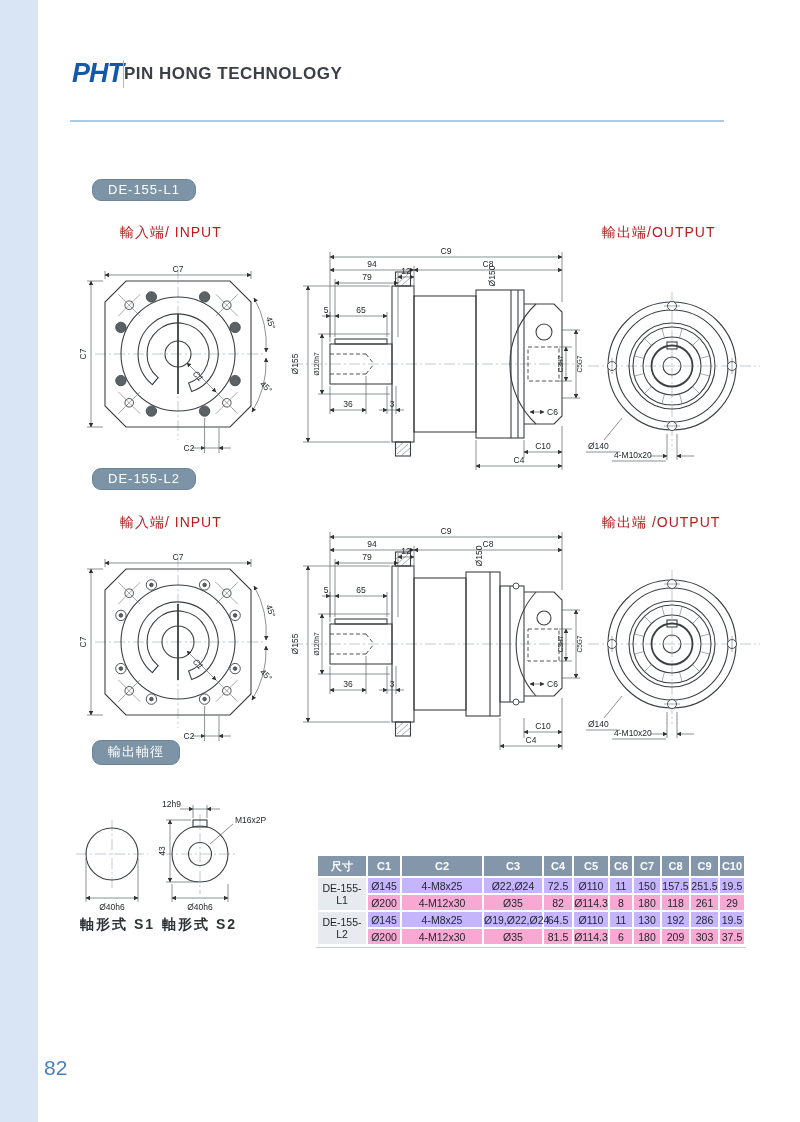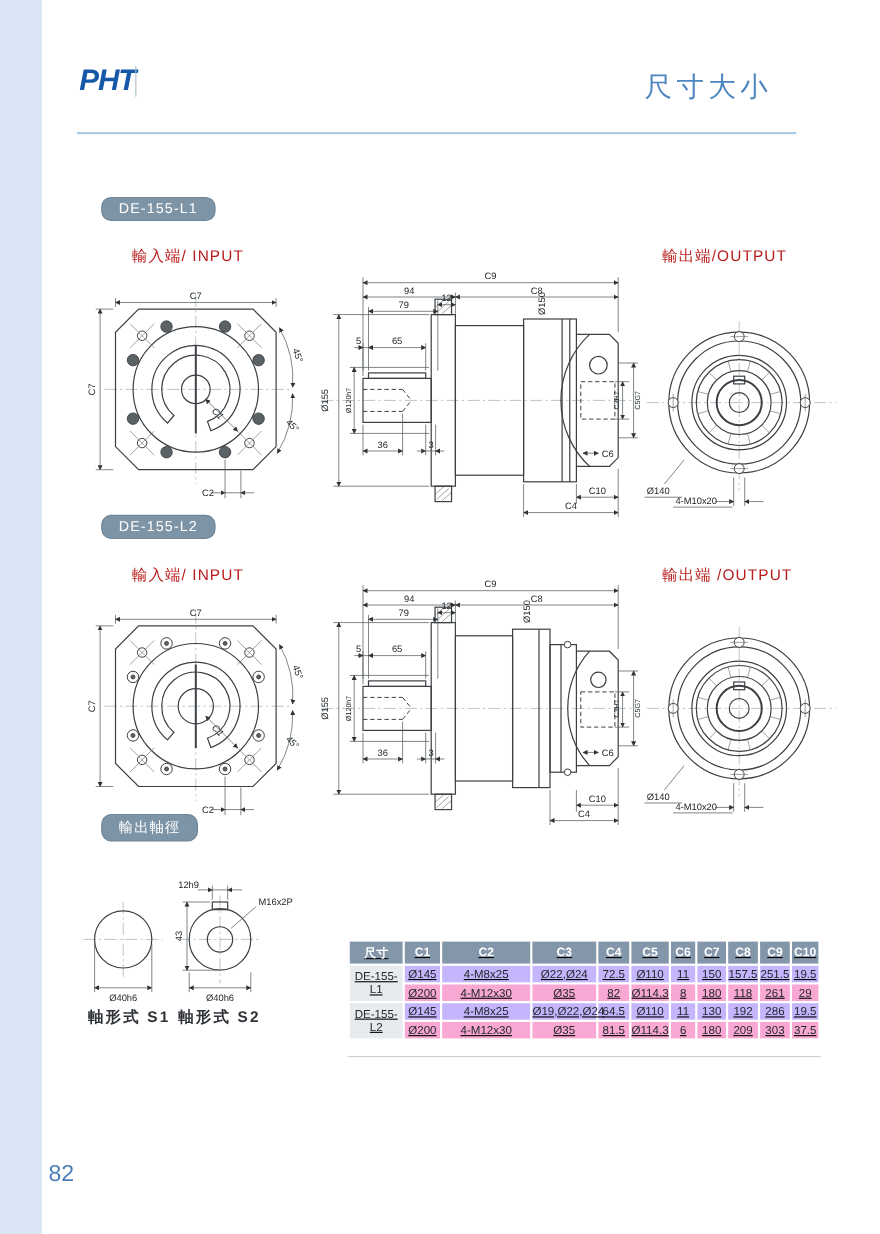--- a/index.html
+++ b/index.html
@@ -22,21 +22,21 @@
   .cl { stroke:#9aa6ae; stroke-width:.6; stroke-dasharray:11 3 2 3; fill:none; }
   .dl { stroke:#5a6166; stroke-width:.7; fill:none; }
   .dd { stroke:#3c4044; stroke-width:.9; stroke-dasharray:4 2.5; fill:none; }
   .th { stroke:#6a7278; stroke-width:.6; fill:none; }
   .hole  { fill:#5a6266; stroke:#3c4044; stroke-width:.8; }
   .holer { fill:#ffffff; stroke:#3c4044; stroke-width:.9; }
   .dt  { font-family:"Liberation Sans",sans-serif; font-size:8.5px; fill:#23282c; }
   .dts { font-family:"Liberation Sans",sans-serif; font-size:6.5px; fill:#23282c; }
   .mid { text-anchor:middle; }
   
-  .spec-table-wrap { position:absolute; left:316px; top:854px; border-bottom:1px solid #c7ced4; padding-bottom:14px;text-decoration:underline; }
+  .spec-table-wrap { position:absolute; left:316px; top:854px; border-bottom:1px solid #c7ced4; padding-bottom:1px; }
   table.spec { border-collapse:separate; border-spacing:2px; table-layout:fixed; width:406px; }
   table.spec th { background:#8496a9; color:#fff; font-size:11px; font-weight:bold; height:20px; text-align:center; }
   table.spec td { background:#c4b5fd; font-size:10.5px; color:#23282c; text-align:center; height:15px; }
   table.spec td.model { background:#e7eaee; font-size:10.5px; }
   table.spec tr.alt td { background:#f9a8d4; }
   .footnote { position:absolute; left:314px; top:939px; font-size:11px; color:#3a3f44; letter-spacing:.3px; }
   .page-number { position:absolute; left:44px; top:1056px; font-size:21px; color:#4b7fb7; }
 </style>
 </head>
 <body>
@@ -48,22 +48,22 @@
     <defs>
       <marker id="arw" viewBox="0 0 10 10" refX="9" refY="5" markerWidth="6.5" markerHeight="6.5" orient="auto-start-reverse">
         <path d="M0,0 L10,5 L0,10 Z" fill="#333"></path>
       </marker>
     </defs>
   </svg>
 
   <div class="logo-row">
     <span class="logo">PHT</span>
     <span class="logo-divider"></span>
+    <span class="company">PIN HONG TECHNOLOGY</span>
   </div>
-  <div class="page-title">尺寸大小</div>
   <div class="header-rule"></div>
 
   <div class="badge" style="left:92px; top:179px;">DE-155-L1</div>
   <div class="view-label" style="left:120px; top:224px;">輸入端/ INPUT</div>
   <div class="view-label" style="left:602px; top:224px;">輸出端/OUTPUT</div>
 
   <svg class="drawing" style="left:68px; top:252px;" width="215" height="205" viewBox="0 0 215 205">
     <line class="cl" x1="27" y1="102" x2="196" y2="102"></line>
     <line class="cl" x1="110" y1="16" x2="110" y2="188"></line>
     <polygon class="o" points="58,29 162,29 183,50 183,154 162,175 58,175 37,154 37,50"></polygon>

